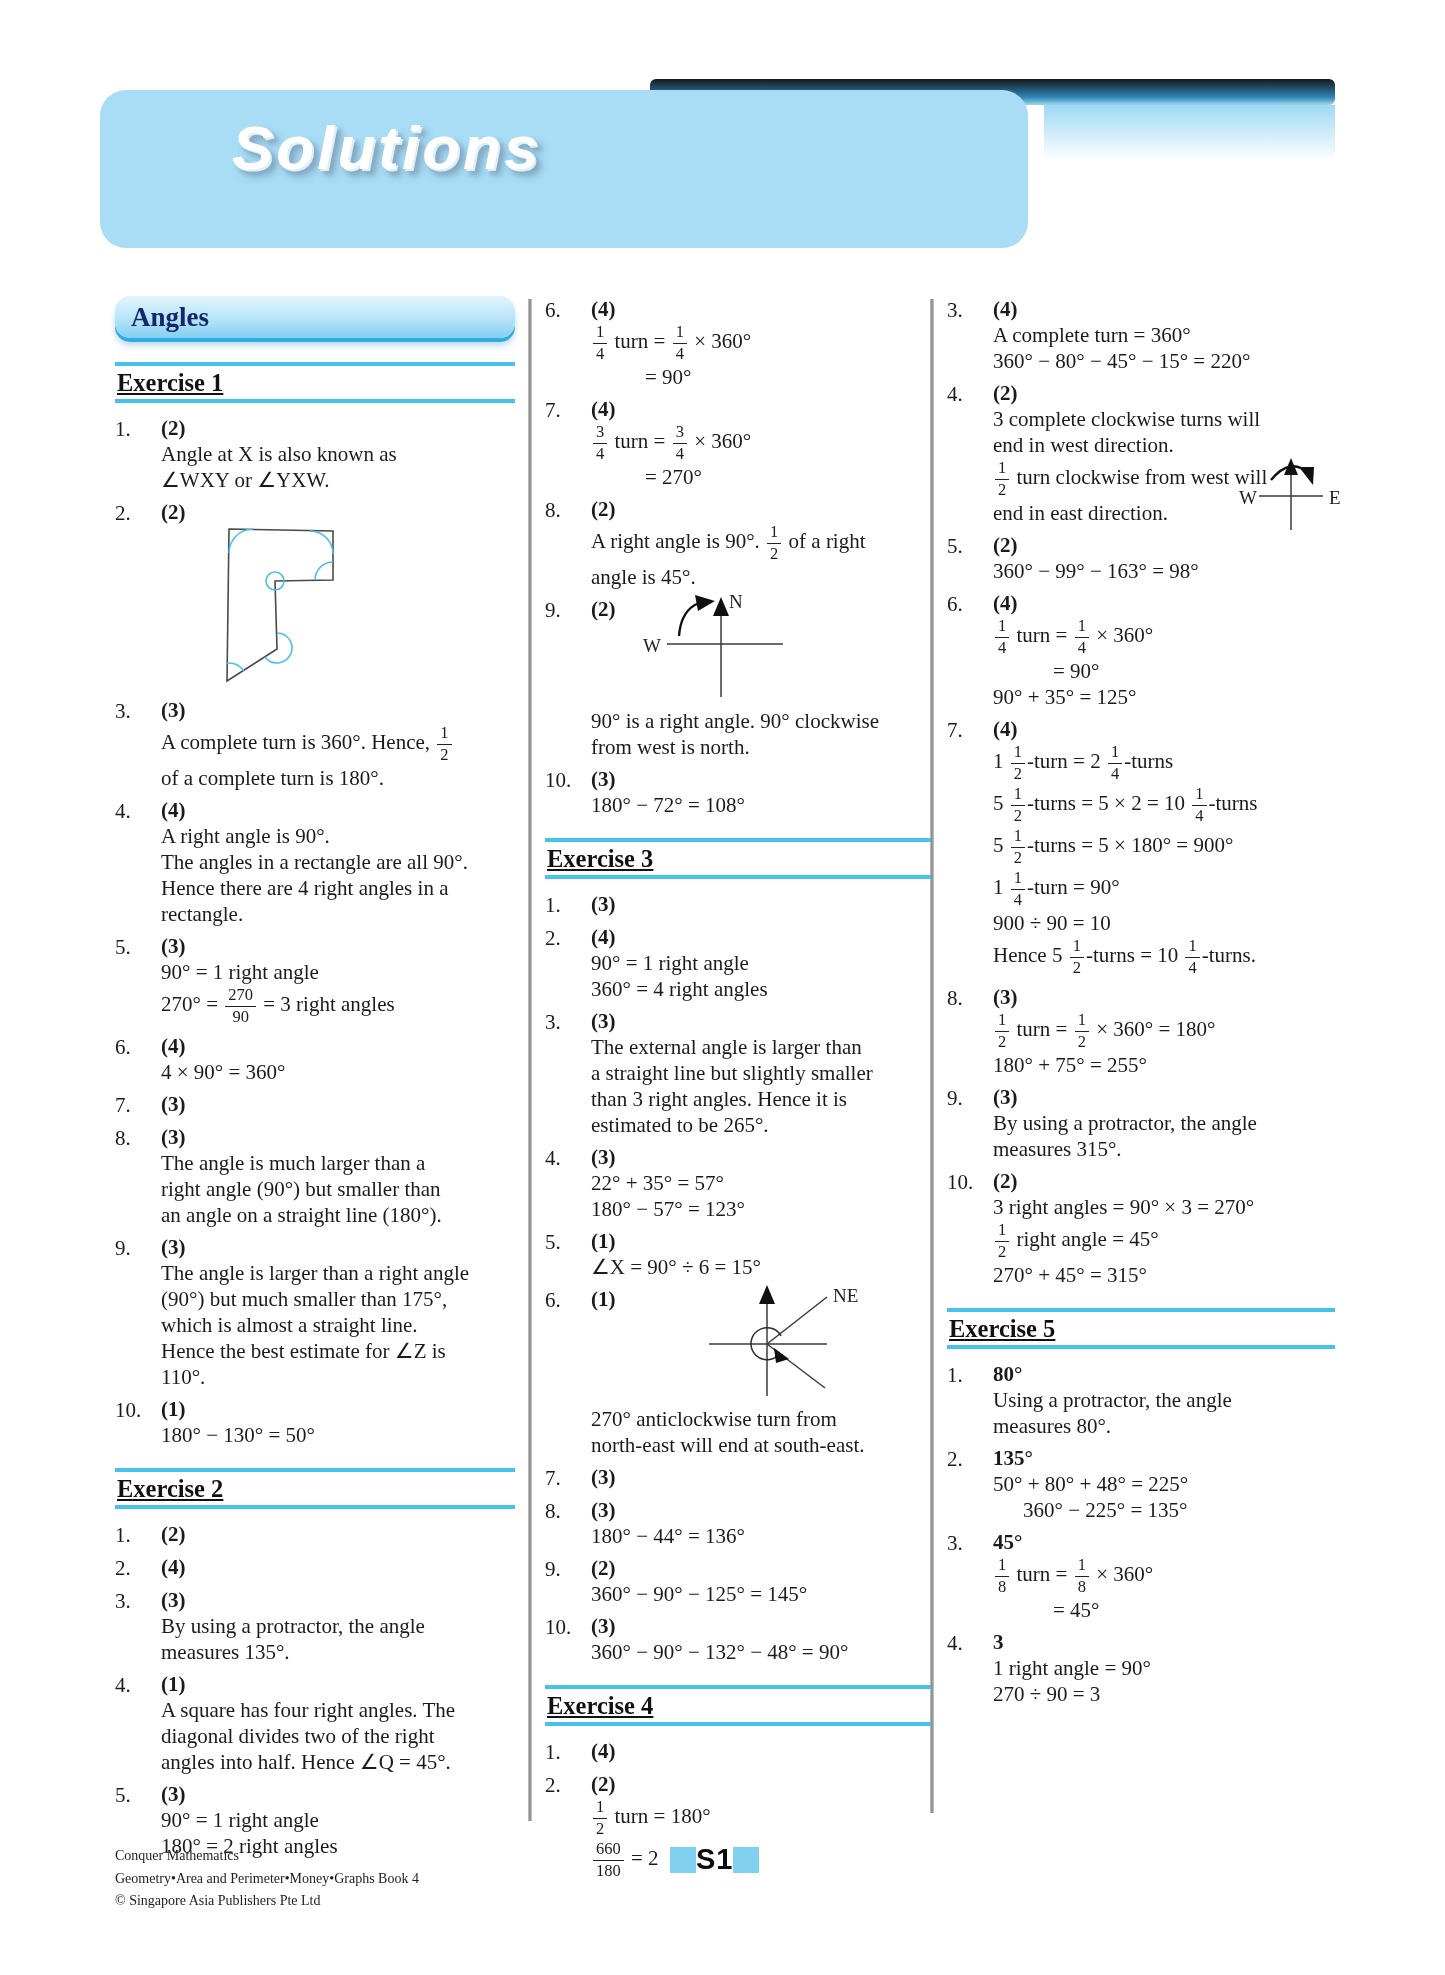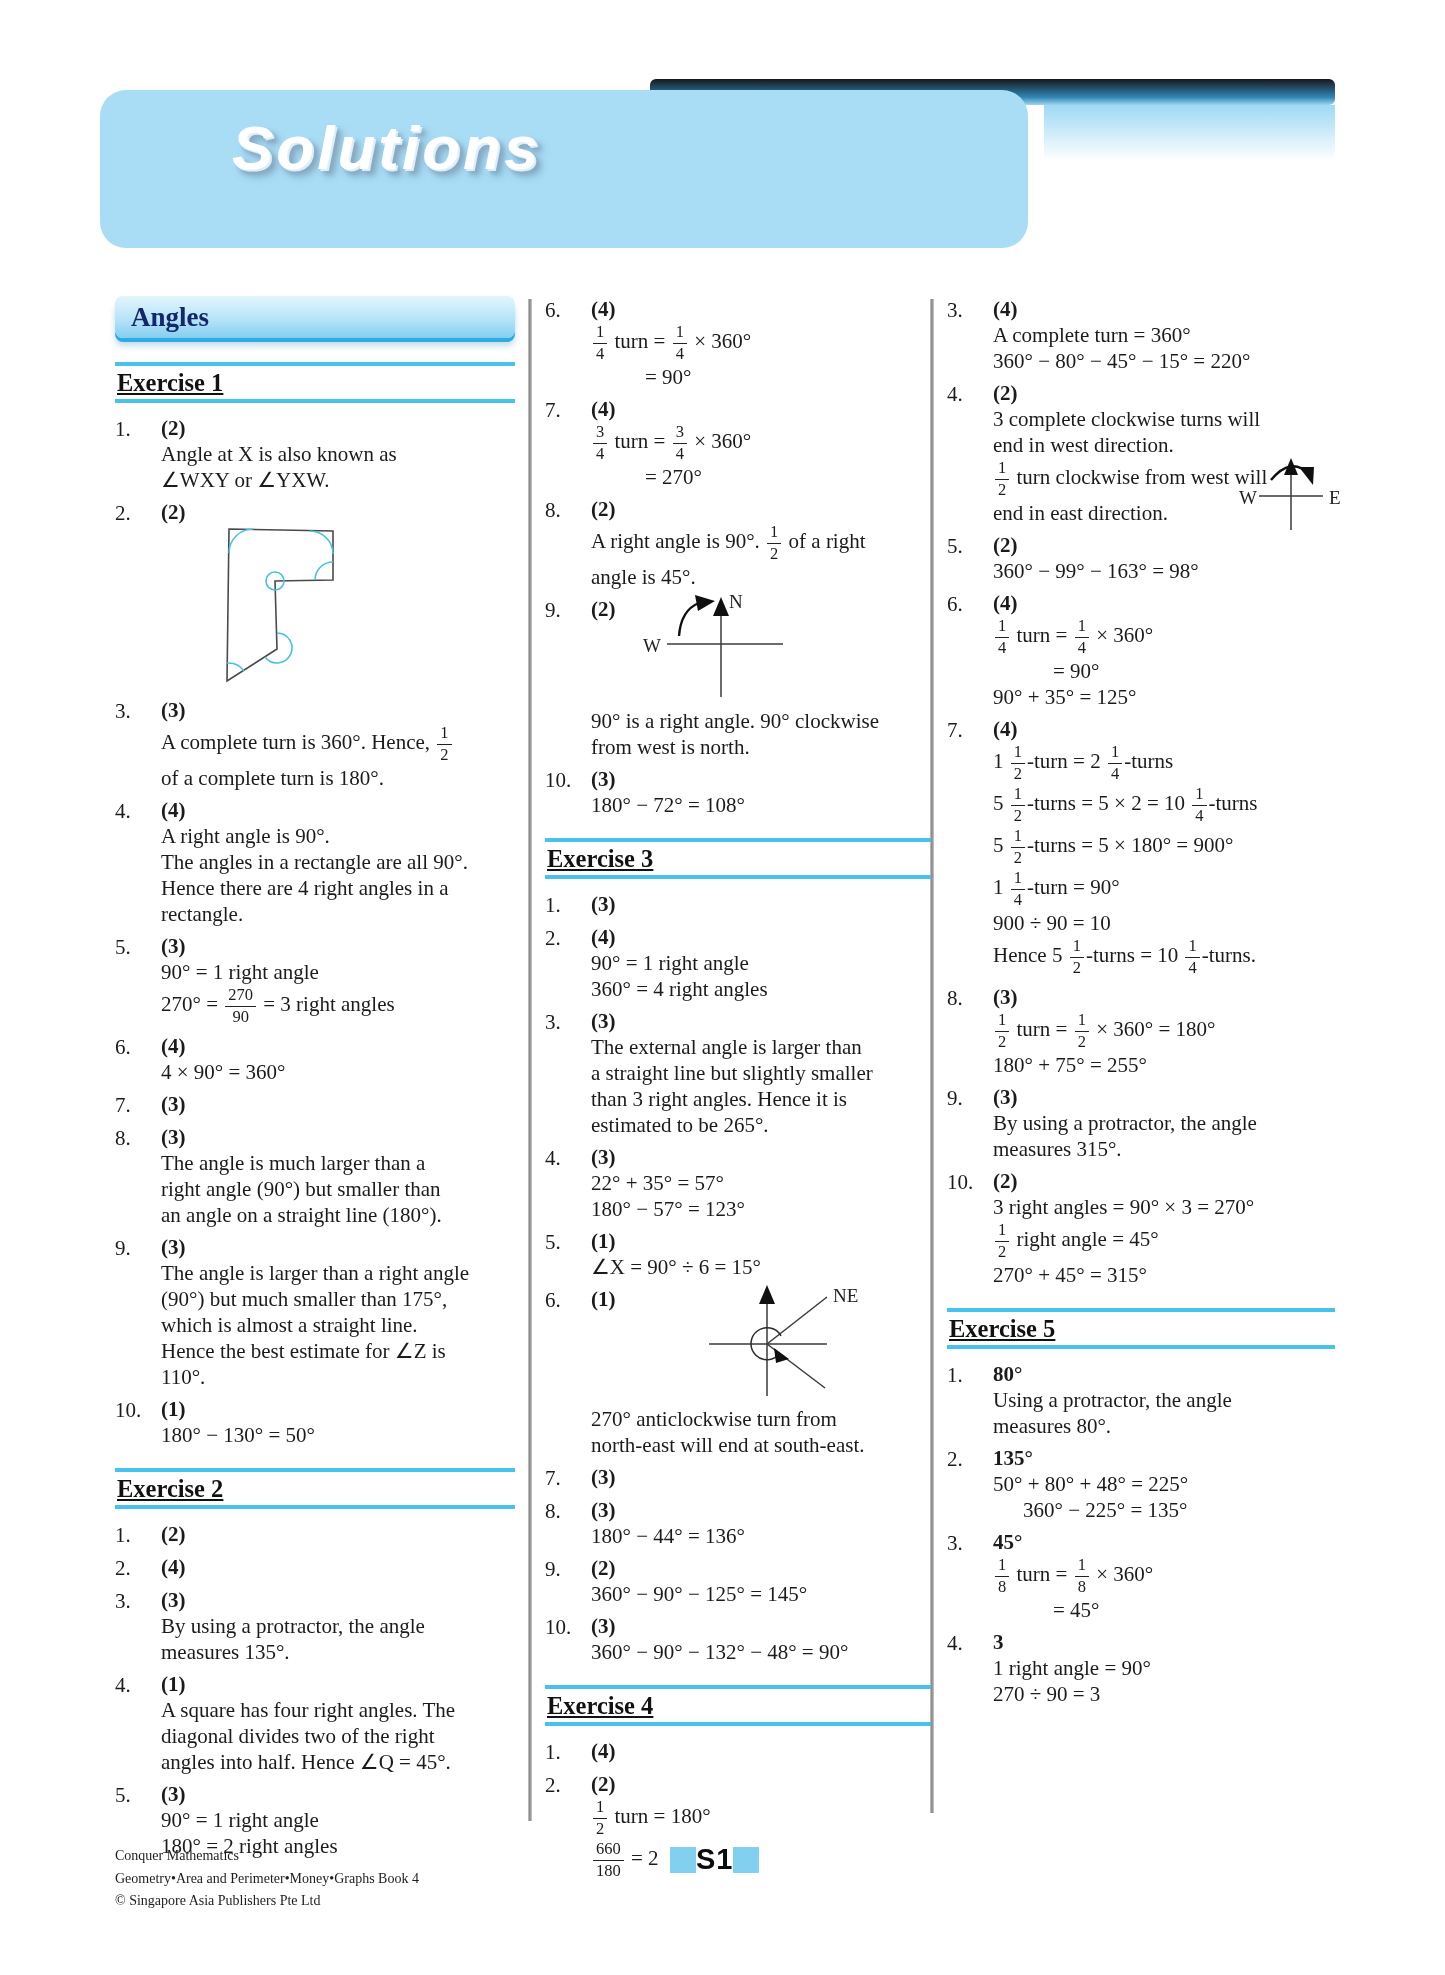--- a/index.html
+++ b/index.html
@@ -22,21 +22,21 @@
   .col{position:absolute;top:296px;}
   .col1{left:115px;width:400px;}
   .col2{left:545px;width:386px;}
   .col3{left:947px;width:388px;}
   .divider{position:absolute;top:299px;width:4px;
            background:linear-gradient(90deg,#cdcdcd,var(--divider-gray,#828282) 45%,#cdcdcd);}
   .d1{left:528px;height:1522px;}
   .d2{left:930px;height:1514px;}
 
   
-  .sec-banner{height:42px;border-radius:8px;margin-bottom:24px;
+  .sec-banner{height:42px;border-radius:15px;margin-bottom:24px;
               background:linear-gradient(180deg,#e4f5fd 0%,#b6e4f8 55%,#83cef1 100%);
               box-shadow:0 4px 0 var(--banner-shadow,#2fabe1), 0 8px 6px rgba(120,180,210,.45);
               display:flex;align-items:center;padding-left:16px;
               font-weight:bold;font-size:27px;color:var(--heading-navy,#15266b);}
 
   
   .exh{border-top:4px solid var(--rule-cyan,#47c2ea);border-bottom:4px solid var(--rule-cyan,#47c2ea);
        padding:3px 0 2px 2px;margin:20px 0 12px;font-weight:bold;font-size:24.5px;color:#111;text-decoration:underline;}
 
   

